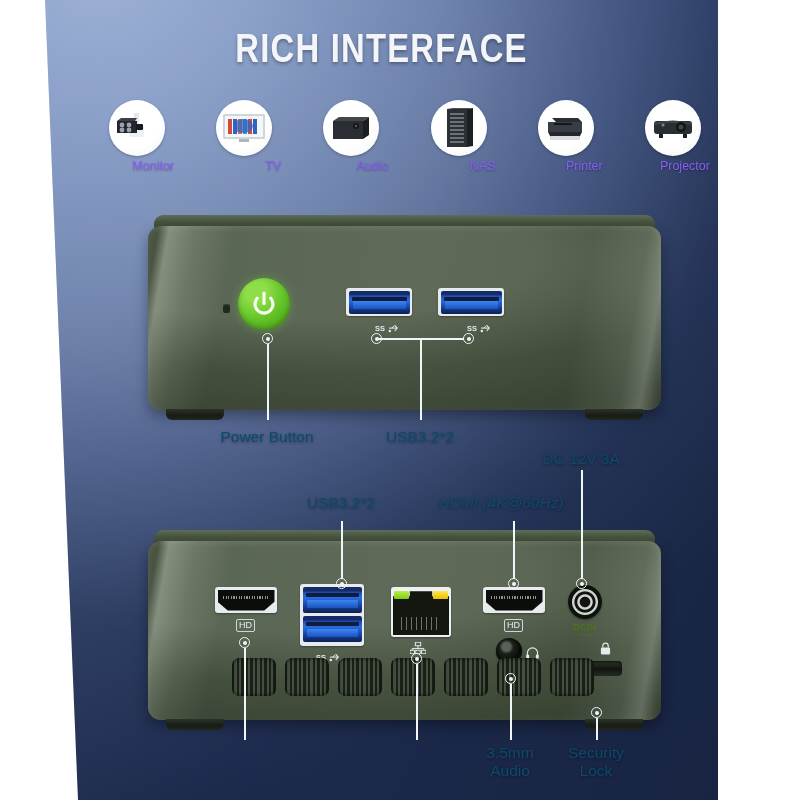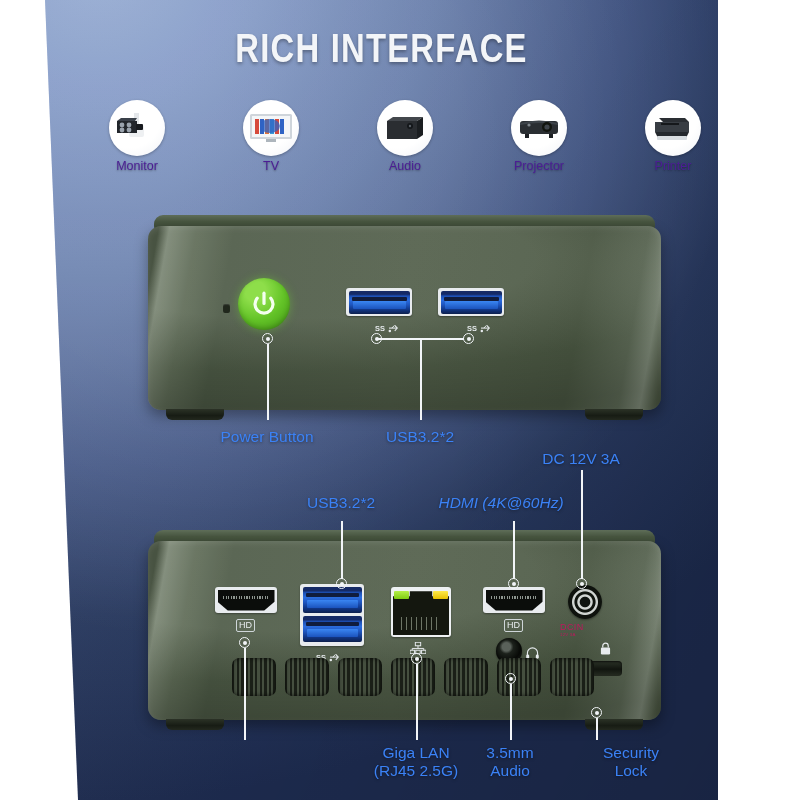--- a/index.html
+++ b/index.html
@@ -50,23 +50,24 @@
   .icon-cell { width: 74px; text-align: center; }
   .icon-disc {
     width: 56px; height: 56px; margin: 0 auto 4px;
     border-radius: 50%;
     background: radial-gradient(circle at 36% 28%, #ffffff 0 60%, #f0f2f6 100%);
     box-shadow: 0 1px 3px rgba(0,0,0,.28);
     position: relative; overflow: hidden;
   }
   .icon-disc svg { position: absolute; left: 50%; top: 50%; transform: translate(-50%,-50%); }
   .icon-cap {
-    font-size: 12.5px; color: #4c1d95; line-height: 1.1;
+    font-size: 12.5px; color: #8b5cf6; line-height: 1.1;
     text-shadow: 0 1px 2px rgba(0,0,0,.35);
     white-space: nowrap;
+    text-align: right;
   }
 
   
   .chassis { position: absolute; }
   .lid {
     position: absolute; left: 6px; right: 6px; top: 0; height: 15px;
     border-radius: 9px 9px 4px 4px;
     background: linear-gradient(180deg,#5e6d58 0%,#47553f 45%,#3b4836 100%);
   }
   .lid-line {
@@ -203,38 +204,38 @@
   
   .mlabel {
     position: absolute; color: #8b5cf6; line-height: 1;
     text-align: right; white-space: nowrap;
   }
   .hd-badge {
     position: absolute; font-size: 9px; color: #e9edef;
     border: 1px solid #cfd6d9; border-radius: 2px;
     padding: 0 2px; line-height: 11px;
   }
-  .dcin-txt { position: absolute; text-align: left; color: #be185d; }
+  .dcin-txt { position: absolute; text-align: center; color: #4d7c0f; }
   .dcin-txt .big { font-size: 9px; letter-spacing: .4px; display: block; }
   .dcin-txt .sm { font-size: 4.4px; letter-spacing: .2px; display: block; }
 
   
   .leader { position: absolute; background: #f2f5f8; }
   .dot {
     position: absolute; width: 11px; height: 11px; border-radius: 50%;
     border: 1.6px solid #f2f5f8; background: transparent;
   }
   .dot::after{
     content:"";position:absolute;left:50%;top:50%;
     width:4px;height:4px;margin:-2px 0 0 -2px;border-radius:50%;background:#f2f5f8;
   }
 
   
   .callout {
-    position: absolute; color: #3b82f6;
+    position: absolute; color: #0c4a6e;
     font-size: 15.5px; line-height: 1.14;
     text-shadow: 0 1px 3px rgba(0,0,0,.42);
     white-space: nowrap;
   }
   .callout.c { text-align: center; transform: translateX(-50%); }
 </style>
 </head>
 <body>
 
 <div id="stage">
@@ -289,48 +290,68 @@
           <path d="M4 8l6-4h30l-6 4z" fill="#43474c"></path>
           <path d="M34 8l6-4v18l-6 4z" fill="#1b1e21"></path>
           <circle cx="27" cy="13" r="3" fill="#14171a"></circle>
           <circle cx="27" cy="13" r="1.2" fill="#585e64"></circle>
         </svg>
       </div>
       <div class="icon-cap">Audio</div>
     </div>
 
 
+    <div class="icon-cell">
+      <div class="icon-disc">
+        <svg width="34" height="42" viewBox="0 0 34 42">
+          <path d="M5 2h20v38H5z" fill="#2c3035"></path>
+          <path d="M5 2l6-1h20l-6 1z" fill="#4a5057"></path>
+          <path d="M25 2l6-1v38l-6 1z" fill="#1b1e22"></path>
+          <g fill="#6b7178">
+            <rect x="8" y="6" width="14" height="2"></rect>
+              <rect x="8" y="10" width="14" height="2"></rect>
+            <rect x="8" y="14" width="14" height="2"></rect>
+              <rect x="8" y="18" width="14" height="2"></rect>
+            <rect x="8" y="22" width="14" height="2"></rect>
+              <rect x="8" y="26" width="14" height="2"></rect>
+            <rect x="8" y="30" width="14" height="2"></rect>
+              <rect x="8" y="34" width="14" height="2"></rect>
+          </g>
+        </svg>
+      </div>
+      <div class="icon-cap">NAS</div>
+    </div>
+
+    <div class="icon-cell">
+      <div class="icon-disc">
+        <svg width="44" height="32" viewBox="0 0 44 32">
+          <path d="M8 6h26l4 4H12z" fill="#2a2e33"></path>
+          <path d="M4 10h34v10H4z" fill="#383d43"></path>
+          <path d="M4 20h34l-3 6H7z" fill="#24282d"></path>
+          <rect x="6" y="24" width="30" height="4" rx="1" fill="#d8dde1"></rect>
+          <rect x="10" y="11" width="18" height="2" fill="#15181b"></rect>
+        </svg>
+      </div>
+      <div class="icon-cap">Printer</div>
+    </div>
 
     <div class="icon-cell">
       <div class="icon-disc">
         <svg width="44" height="28" viewBox="0 0 44 28">
           <rect x="3" y="7" width="38" height="13" rx="3" fill="#2a2e32"></rect>
           <path d="M3 9q19 -5 38 0v2q-19 -4 -38 0z" fill="#3d4349"></path>
           <circle cx="30" cy="13" r="5" fill="#12150f"></circle>
           <circle cx="30" cy="13" r="2.6" fill="#3f454b"></circle>
           <circle cx="12" cy="11" r="1.6" fill="#7d848a"></circle>
           <rect x="8" y="20" width="4" height="4" fill="#1d2024"></rect>
           <rect x="32" y="20" width="4" height="4" fill="#1d2024"></rect>
         </svg>
       </div>
       <div class="icon-cap">Projector</div>
     </div>
-
-    <div class="icon-cell">
-      <div class="icon-disc">
-        <svg width="44" height="32" viewBox="0 0 44 32">
-          <path d="M8 6h26l4 4H12z" fill="#2a2e33"></path>
-          <path d="M4 10h34v10H4z" fill="#383d43"></path>
-          <path d="M4 20h34l-3 6H7z" fill="#24282d"></path>
-          <rect x="6" y="24" width="30" height="4" rx="1" fill="#d8dde1"></rect>
-          <rect x="10" y="11" width="18" height="2" fill="#15181b"></rect>
-        </svg>
-      </div>
-      <div class="icon-cap">Printer</div>
-    </div>
   </div>
 
   <div class="chassis" style="left:148px; top:215px; width:513px; height:205px;">
     <div class="lid"></div>
     <div class="lid-line"></div>
     <div class="body"></div>
     <div class="foot" style="left:18px;"></div>
     <div class="foot" style="right:18px;"></div>
 
     <div class="pwr-led" style="left:75px; top:89px;"></div>
@@ -471,32 +492,28 @@
 
   <div class="dot" style="left:576px; top:578px;"></div>
   <div class="leader" style="left:581px; top:470px; width:1.6px; height:109px;"></div>
   <div class="callout c" style="left:581px; top:450px;">DC 12V 3A</div>
 
   <div class="dot" style="left:239px; top:637px;"></div>
   <div class="leader" style="left:244px; top:648px; width:1.6px; height:92px;"></div>
 
   <div class="dot" style="left:411px; top:653px;"></div>
   <div class="leader" style="left:416px; top:664px; width:1.6px; height:76px;"></div>
-  <div class="callout c" style="left:416px; top:744px;">
-    <div>Giga LAN</div>
-    <div>(RJ45 2.5G)</div>
-  </div>
 
   <div class="dot" style="left:505px; top:673px;"></div>
   <div class="leader" style="left:510px; top:684px; width:1.6px; height:56px;"></div>
   <div class="callout c" style="left:510px; top:744px;">
     <div>3.5mm</div>
     <div>Audio</div>
   </div>
 
   <div class="dot" style="left:591px; top:707px;"></div>
   <div class="leader" style="left:596px; top:718px; width:1.6px; height:22px;"></div>
-  <div class="callout c" style="left:596px; top:744px;margin-left:35px;">
+  <div class="callout c" style="left:596px; top:744px;">
     <div>Security</div>
     <div>Lock</div>
   </div>
 
 </div>
 
 </body></html>

